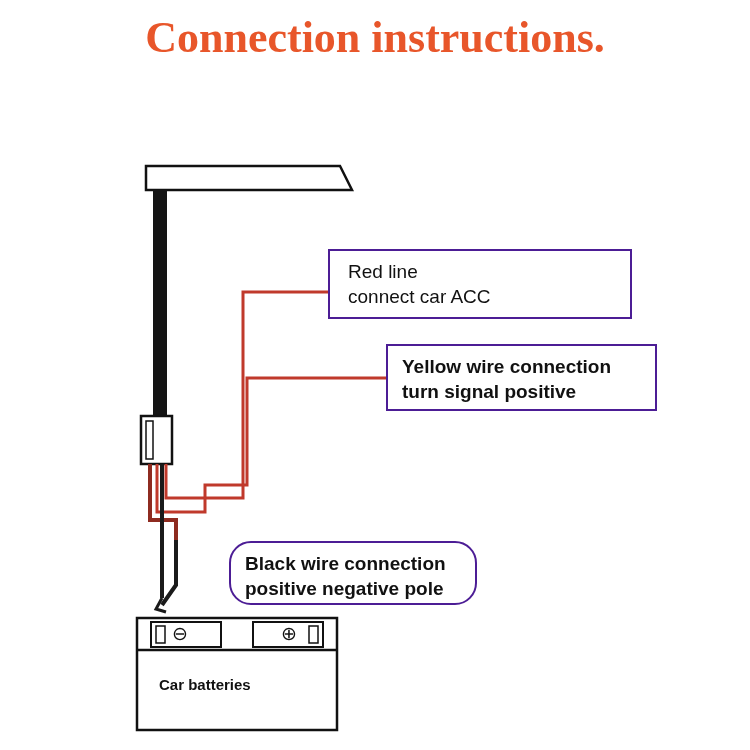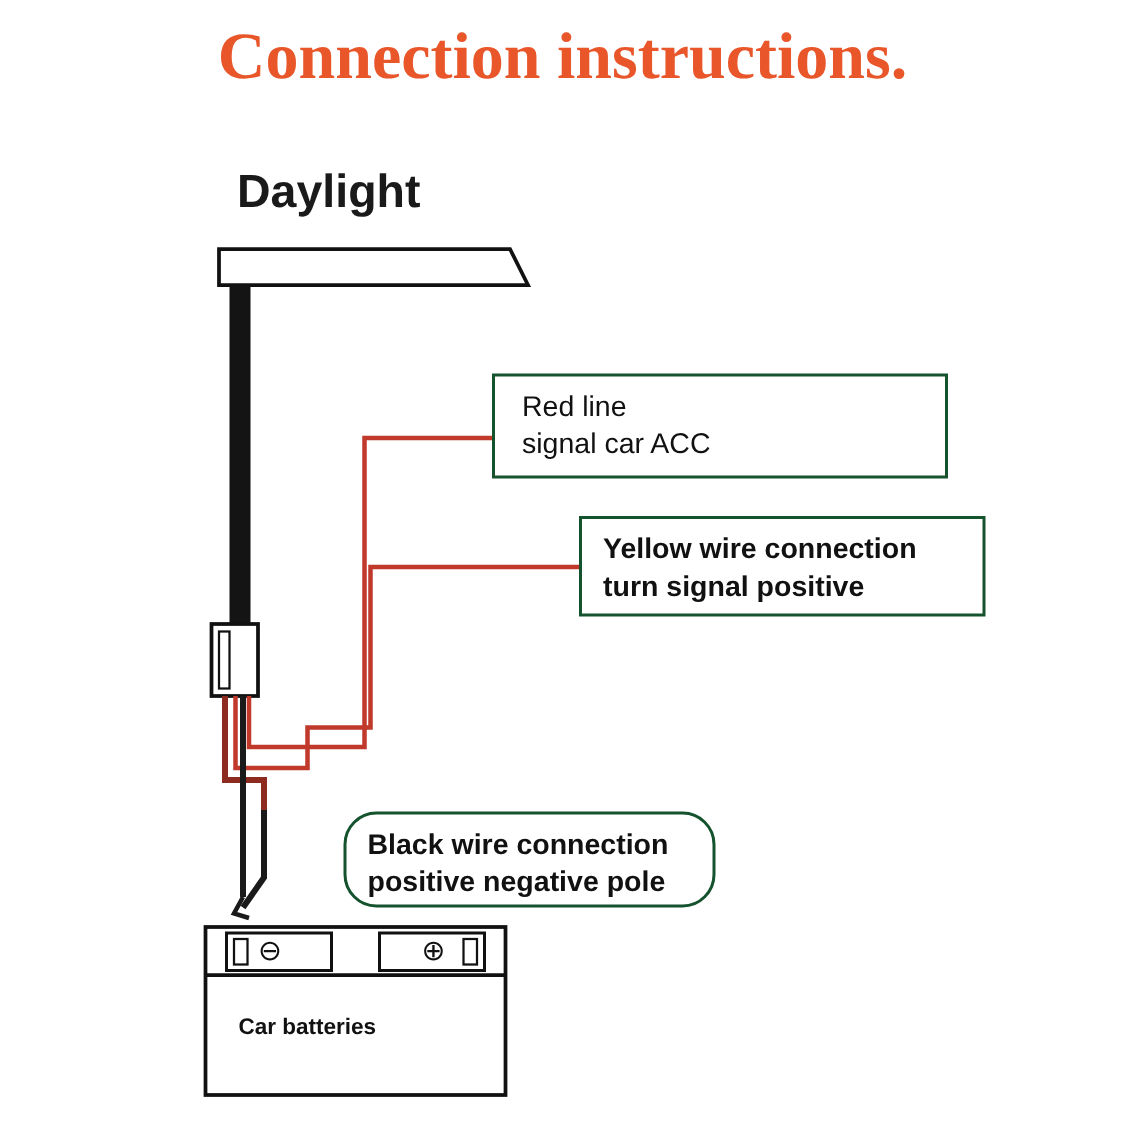--- a/index.html
+++ b/index.html
@@ -34,21 +34,21 @@
     top: 110px;
     font-family: "Liberation Sans", sans-serif;
     font-weight: bold;
     font-size: 31px;
     color: #1a1a1a;
     white-space: nowrap;
   }
   .callout {
     position: absolute;
     box-sizing: border-box;
-    border: 2px solid #14532d;
+    border: 2px solid #4c1d95;
     background: #ffffff;
     font-family: "Liberation Sans", sans-serif;
     font-size: 19px;
     color: #111111;
     line-height: 25px;
     padding: 8px 8px 8px 18px;
   }
   .callout.bold {
     font-weight: bold;
   }
@@ -93,21 +93,20 @@
     top: 0;
   }
 </style>
 </head>
 <body>
 
 <div id="page">
 
   <div id="title">Connection instructions.</div>
 
-  <div class="daylight-label">Daylight</div>
 
   <svg width="750" height="750" viewBox="0 0 750 750">
 
     <g>
       <polygon points="146,166 340,166 352,190 146,190" fill="#ffffff" stroke="#111111" stroke-width="2.5"></polygon>
     </g>
 
     <g>
       <rect x="153" y="190" width="14" height="226" fill="#141414"></rect>
     </g>
@@ -145,21 +144,21 @@
     </g>
   </svg>
 
   <div style="position:absolute;left:172px;top:622px;font-size:19px;font-family:'Liberation Sans',sans-serif;color:#111;">⊖</div>
   <div style="position:absolute;left:281px;top:622px;font-size:19px;font-family:'Liberation Sans',sans-serif;color:#111;">⊕</div>
 
   <div id="battery-label">Car batteries</div>
 
   <div class="callout" id="callout-red">
     <span>Red line</span>
-    <span>signal car ACC</span>
+    <span>connect car ACC</span>
   </div>
 
   <div class="callout bold" id="callout-yellow">
     <span>Yellow wire connection</span>
     <span>turn signal positive</span>
   </div>
 
   <div class="callout bold" id="callout-black">
     <span>Black wire connection</span>
     <span>positive negative pole</span>

